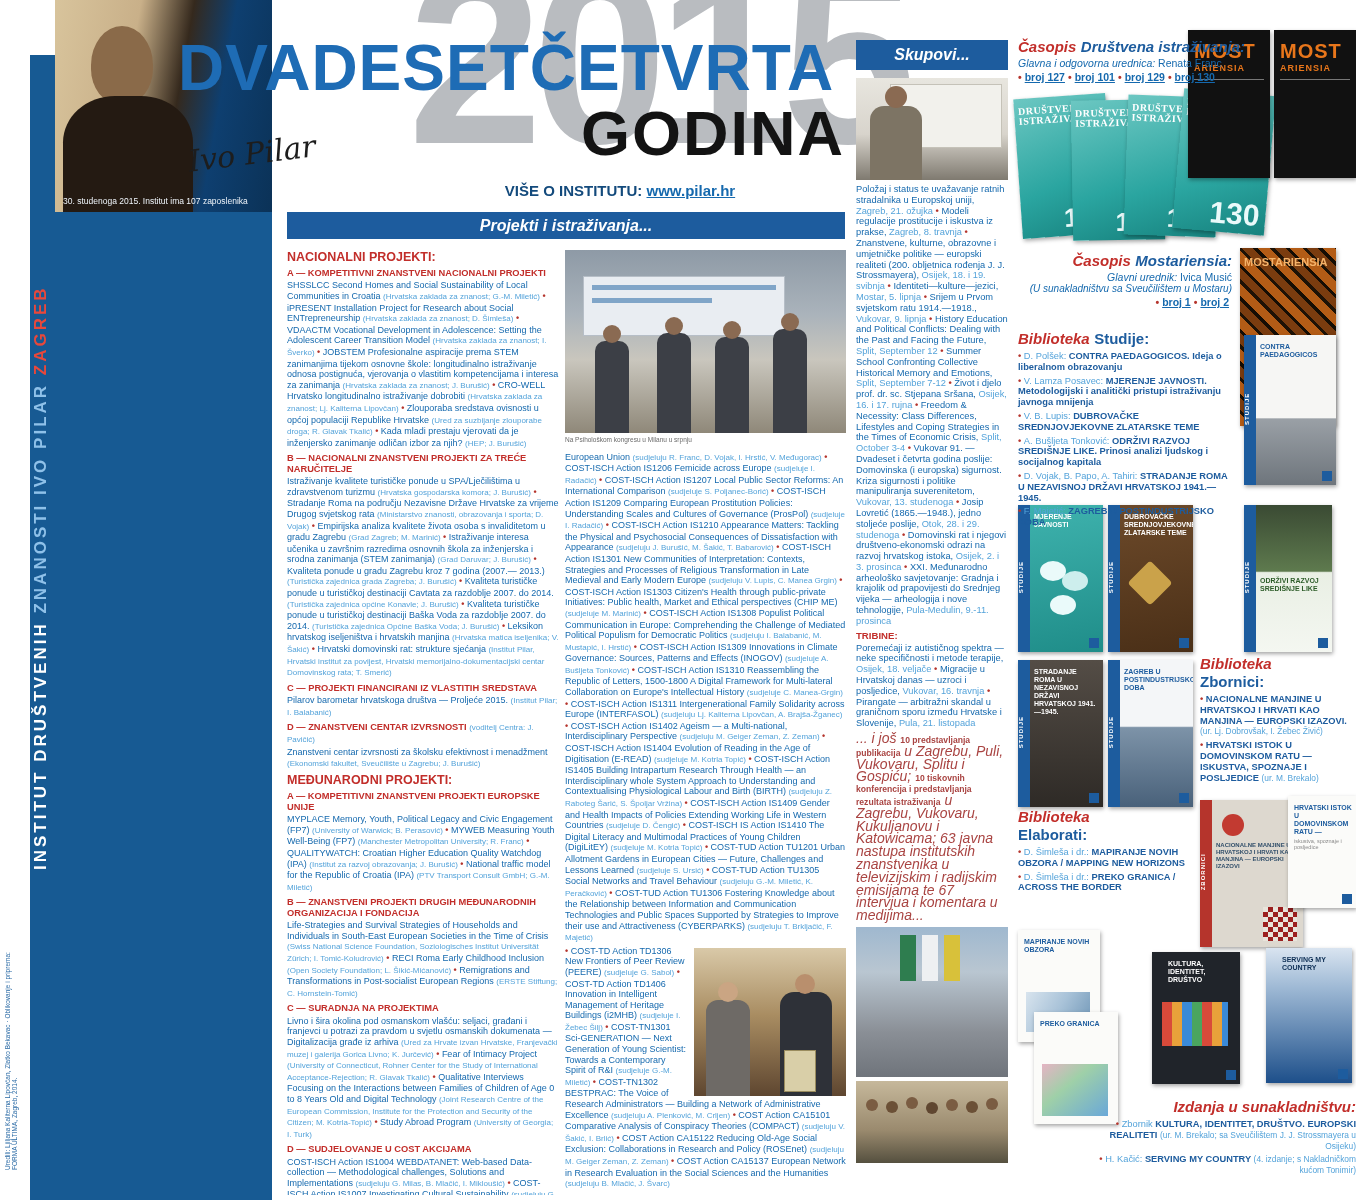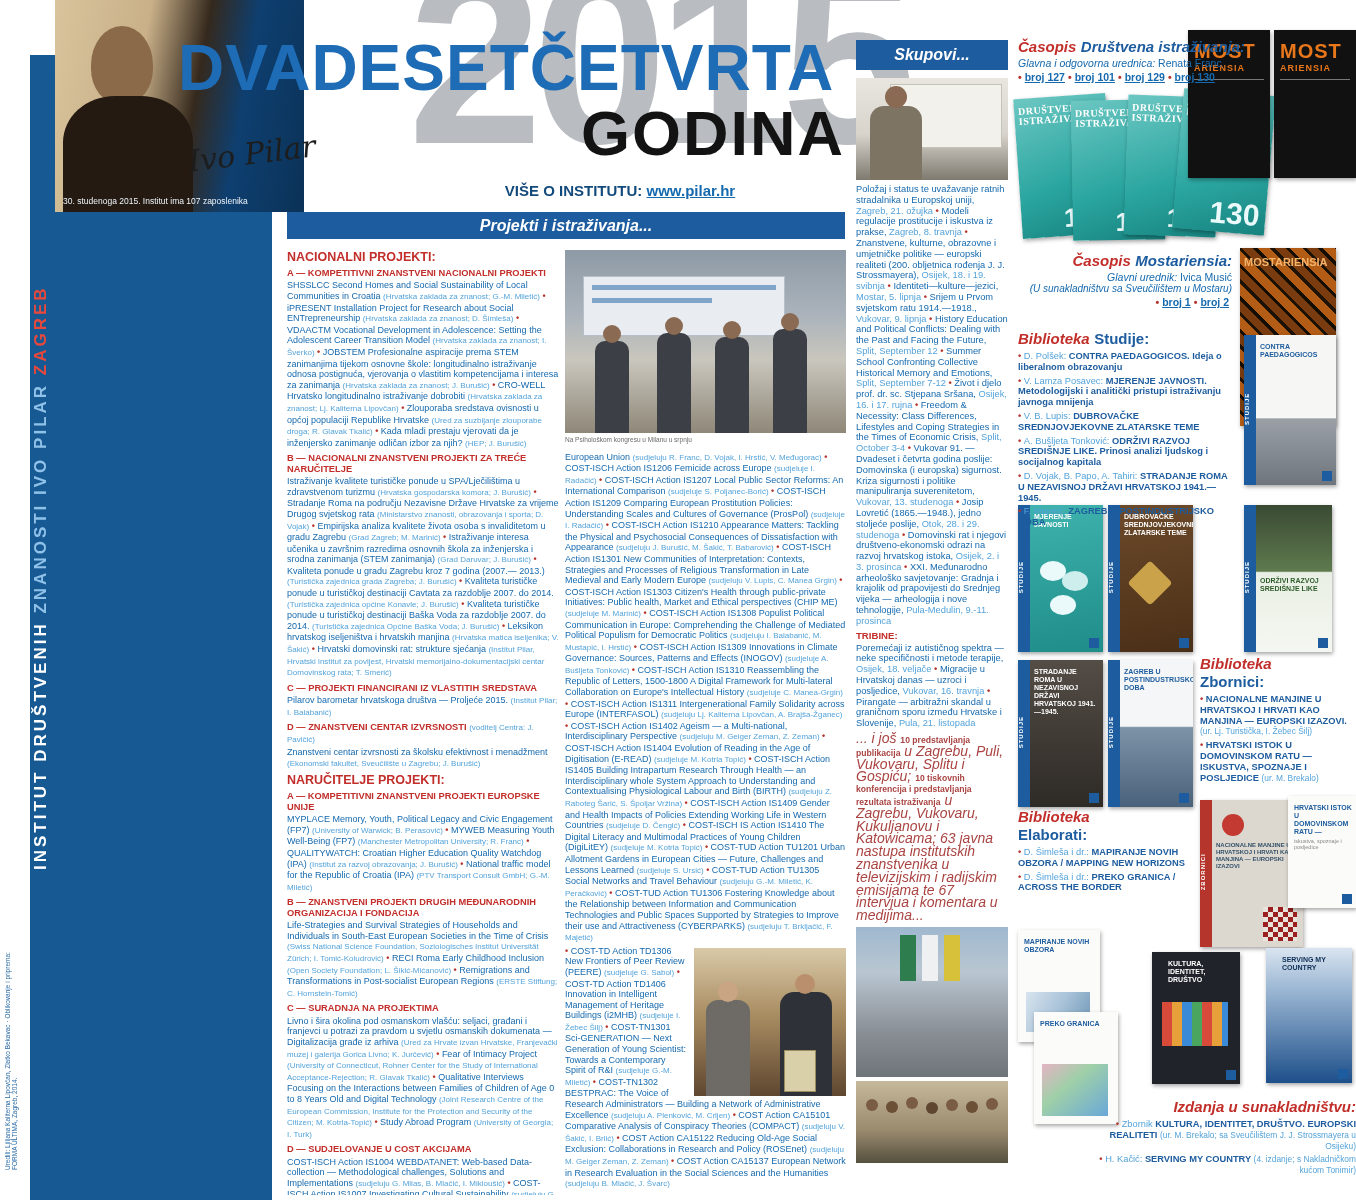--- a/index.html
+++ b/index.html
@@ -17,21 +17,21 @@
   .moreinfo a{color:#1569ae;text-decoration:underline;}
   .signature{position:absolute;left:188px;top:136px;z-index:4;font-family:"DejaVu Serif",serif;
              font-style:italic;font-size:30px;color:#1d1d1d;transform:rotate(-7deg);}
   
   .sidebar{position:absolute;left:30px;top:55px;width:242px;height:1145px;background:#175a93;z-index:2;}
   .v-title{position:absolute;left:31px;top:60px;height:810px;z-index:5;writing-mode:vertical-rl;
            transform:rotate(180deg);font-weight:bold;font-size:17px;letter-spacing:3px;white-space:nowrap;}
   .v-credits{position:absolute;left:4px;top:930px;height:240px;writing-mode:vertical-rl;
              transform:rotate(180deg);font-size:6.5px;color:#2a6aa5;z-index:5;}
   .portrait{position:absolute;left:55px;top:0;width:217px;height:212px;z-index:2;
-            background:linear-gradient(100deg,#d8c49c 0%,#c9b089 34%,#35291d 55%,#0e3f70 72%,#0b3257 100%);padding-left:32px;}
+            background:linear-gradient(100deg,#d8c49c 0%,#c9b089 34%,#35291d 55%,#0e3f70 72%,#0b3257 100%);}
   .p-head{position:absolute;left:36px;top:26px;width:62px;height:78px;border-radius:50% 50% 45% 45%;
           background:#8a6a49;}
   .p-body{position:absolute;left:8px;top:96px;width:130px;height:116px;border-radius:40% 40% 0 0;
           background:#241a12;}
   .p-caption{position:absolute;left:8px;bottom:6px;width:200px;font-size:8.5px;color:#eef4fa;}
   .side-content{position:absolute;left:33px;top:160px;width:200px;color:#fff;}
   .blk-sh{color:#f8ec4e;font-style:italic;font-weight:bold;font-size:12.5px;margin:3px 0 1px;}
   .blk-sn{font-size:12px;line-height:14px;color:#fff;}
   .blk-sn .rn-sub{font-size:9.5px;color:#cfe2f3;}
   .blk-sth{font-size:7.5px;font-style:italic;color:#9fc4e8;line-height:8.6px;margin:1px 0 3px;}
@@ -273,21 +273,21 @@
     <div>
         <div class="blk-h1"><span class="rn-t">NACIONALNI PROJEKTI:</span></div>
         <div class="blk-sub"><span class="rn-t">A — KOMPETITIVNI ZNANSTVENI NACIONALNI PROJEKTI</span></div>
         <div class="blk-p"><span class="rn-b">SHSSLCC Second Homes and Social Sustainability of Local Communities in Croatia </span><span class="rn-s">(Hrvatska zaklada za znanost; G.-M. Miletić)</span><span class="rn-d"> • </span><span class="rn-b">iPRESENT Installation Project for Research about Social ENTrepreneurship </span><span class="rn-s">(Hrvatska zaklada za znanost; D. Šimleša)</span><span class="rn-d"> • </span><span class="rn-b">VDAACTM Vocational Development in Adolescence: Setting the Adolescent Career Transition Model </span><span class="rn-s">(Hrvatska zaklada za znanost; I. Šverko)</span><span class="rn-d"> • </span><span class="rn-b">JOBSTEM Profesionalne aspiracije prema STEM zanimanjima tijekom osnovne škole: longitudinalno istraživanje odnosa postignuća, vjerovanja o vlastitim kompetencijama i interesa za zanimanja </span><span class="rn-s">(Hrvatska zaklada za znanost; J. Burušić)</span><span class="rn-d"> • </span><span class="rn-b">CRO-WELL Hrvatsko longitudinalno istraživanje dobrobiti </span><span class="rn-s">(Hrvatska zaklada za znanost; Lj. Kaliterna Lipovčan)</span><span class="rn-d"> • </span><span class="rn-b">Zlouporaba sredstava ovisnosti u općoj populaciji Republike Hrvatske </span><span class="rn-s">(Ured za suzbijanje zlouporabe droga; R. Glavak Tkalić)</span><span class="rn-d"> • </span><span class="rn-b">Kada mladi prestaju vjerovati da je inženjersko zanimanje odličan izbor za njih? </span><span class="rn-s">(HEP; J. Burušić)</span></div>
         <div class="blk-sub"><span class="rn-t">B — NACIONALNI ZNANSTVENI PROJEKTI ZA TREĆE NARUČITELJE</span></div>
         <div class="blk-p"><span class="rn-b">Istraživanje kvalitete turističke ponude u SPA/Lječilištima u zdravstvenom turizmu </span><span class="rn-s">(Hrvatska gospodarska komora; J. Burušić)</span><span class="rn-d"> • </span><span class="rn-b">Stradanje Roma na području Nezavisne Države Hrvatske za vrijeme Drugog svjetskog rata </span><span class="rn-s">(Ministarstvo znanosti, obrazovanja i sporta; D. Vojak)</span><span class="rn-d"> • </span><span class="rn-b">Empirijska analiza kvalitete života osoba s invaliditetom u gradu Zagrebu </span><span class="rn-s">(Grad Zagreb; M. Marinić)</span><span class="rn-d"> • </span><span class="rn-b">Istraživanje interesa učenika u završnim razredima osnovnih škola za inženjerska i srodna zanimanja (STEM zanimanja) </span><span class="rn-s">(Grad Daruvar; J. Burušić)</span><span class="rn-d"> • </span><span class="rn-b">Kvaliteta ponude u gradu Zagrebu kroz 7 godina (2007.— 2013.) </span><span class="rn-s">(Turistička zajednica grada Zagreba; J. Burušić)</span><span class="rn-d"> • </span><span class="rn-b">Kvaliteta turističke ponude u turističkoj destinaciji Cavtata za razdoblje 2007. do 2014. </span><span class="rn-s">(Turistička zajednica općine Konavle; J. Burušić)</span><span class="rn-d"> • </span><span class="rn-b">Kvaliteta turističke ponude u turističkoj destinaciji Baška Voda za razdoblje 2007. do 2014. </span><span class="rn-s">(Turistička zajednica Općine Baška Voda; J. Burušić)</span><span class="rn-d"> • </span><span class="rn-b">Leksikon hrvatskog iseljeništva i hrvatskih manjina </span><span class="rn-s">(Hrvatska matica iseljenika; V. Šakić)</span><span class="rn-d"> • </span><span class="rn-b">Hrvatski domovinski rat: strukture sjećanja </span><span class="rn-s">(Institut Pilar, Hrvatski institut za povijest, Hrvatski memorijalno-dokumentacijski centar Domovinskog rata; T. Smerić)</span></div>
         <div class="blk-sub"><span class="rn-t">C — PROJEKTI FINANCIRANI IZ VLASTITIH SREDSTAVA</span></div>
         <div class="blk-p"><span class="rn-b">Pilarov barometar hrvatskoga društva — Proljeće 2015. </span><span class="rn-s">(Institut Pilar; I. Balabanić)</span></div>
         <div class="blk-sub"><span class="rn-t">D — ZNANSTVENI CENTAR IZVRSNOSTI </span><span class="rn-s">(voditelj Centra: J. Pavičić)</span></div>
         <div class="blk-p"><span class="rn-b">Znanstveni centar izvrsnosti za školsku efektivnost i menadžment </span><span class="rn-s">(Ekonomski fakultet, Sveučilište u Zagrebu; J. Burušić)</span></div>
-        <div class="blk-h1"><span class="rn-t">NARUČITELJE PROJEKTI:</span></div>
+        <div class="blk-h1"><span class="rn-t">MEĐUNARODNI PROJEKTI:</span></div>
         <div class="blk-sub"><span class="rn-t">A — KOMPETITIVNI ZNANSTVENI PROJEKTI EUROPSKE UNIJE</span></div>
         <div class="blk-p"><span class="rn-b">MYPLACE Memory, Youth, Political Legacy and Civic Engagement (FP7) </span><span class="rn-s">(University of Warwick; B. Perasović)</span><span class="rn-d"> • </span><span class="rn-b">MYWEB Measuring Youth Well-Being (FP7) </span><span class="rn-s">(Manchester Metropolitan University; R. Franc)</span><span class="rn-d"> • </span><span class="rn-b">QUALITYWATCH: Croatian Higher Education Quality Watchdog (IPA) </span><span class="rn-s">(Institut za razvoj obrazovanja; J. Burušić)</span><span class="rn-d"> • </span><span class="rn-b">National traffic model for the Republic of Croatia (IPA) </span><span class="rn-s">(PTV Transport Consult GmbH; G.-M. Miletić)</span></div>
         <div class="blk-sub"><span class="rn-t">B — ZNANSTVENI PROJEKTI DRUGIH MEĐUNARODNIH ORGANIZACIJA I FONDACIJA</span></div>
         <div class="blk-p"><span class="rn-b">Life-Strategies and Survival Strategies of Households and Individuals in South-East European Societies in the Time of Crisis </span><span class="rn-s">(Swiss National Science Foundation, Soziologisches Institut Universität Zürich; I. Tomić-Koludrović)</span><span class="rn-d"> • </span><span class="rn-b">RECI Roma Early Childhood Inclusion </span><span class="rn-s">(Open Society Foundation; L. Šikić-Mićanović)</span><span class="rn-d"> • </span><span class="rn-b">Remigrations and Transformations in Post-socialist European Regions </span><span class="rn-s">(ERSTE Stiftung; C. Hornstein-Tomić)</span></div>
         <div class="blk-sub"><span class="rn-t">C — SURADNJA NA PROJEKTIMA</span></div>
         <div class="blk-p"><span class="rn-b">Livno i šira okolina pod osmanskom vlašću: seljaci, građani i franjevci u potrazi za pravdom u svjetlu osmanskih dokumenata — Digitalizacija građe iz arhiva </span><span class="rn-s">(Ured za Hrvate izvan Hrvatske, Franjevački muzej i galerija Gorica Livno; K. Jurčević)</span><span class="rn-d"> • </span><span class="rn-b">Fear of Intimacy Project </span><span class="rn-s">(University of Connecticut, Rohner Center for the Study of International Acceptance-Rejection; R. Glavak Tkalić)</span><span class="rn-d"> • </span><span class="rn-b">Qualitative Interviews Focusing on the Interactions between Families of Children of Age 0 to 8 Years Old and Digital Technology </span><span class="rn-s">(Joint Research Centre of the European Commission, Institute for the Protection and Security of the Citizen; M. Kotrla-Topić)</span><span class="rn-d"> • </span><span class="rn-b">Study Abroad Program </span><span class="rn-s">(University of Georgia; I. Turk)</span></div>
         <div class="blk-sub"><span class="rn-t">D — SUDJELOVANJE U COST AKCIJAMA</span></div>
         <div class="blk-p"><span class="rn-b">COST-ISCH Action IS1004 WEBDATANET: Web-based Data-collection — Methodological challenges, Solutions and Implementations </span><span class="rn-s">(sudjeluju G. Milas, B. Mlačić, I. Mikloušić)</span><span class="rn-d"> • </span><span class="rn-b">COST-ISCH Action IS1007 Investigating Cultural Sustainability </span><span class="rn-s">(sudjeluju G. M. Miletić, S. Ursić)</span></div>
       </div>
   </div>
@@ -450,21 +450,21 @@
     <div class="ttl">ZAGREB U POSTINDUSTRIJSKO DOBA</div>
     <div class="plogo"></div>
   </div>
 
   <div class="rc" style="left:1200px;top:655px;width:156px">
     <div class="bib-head">
       <span class="w1">Biblioteka</span><br>
       <span class="w2">Zbornici:</span>
     </div>
     <div>
-        <div class="book-item"><span class="bk-dot">• </span><span class="bk-t">NACIONALNE MANJINE U HRVATSKOJ I HRVATI KAO MANJINA — EUROPSKI IZAZOVI. </span><span class="bk-s">(ur. Lj. Turistička, I. Žebec Šilj)</span></div>
+        <div class="book-item"><span class="bk-dot">• </span><span class="bk-t">NACIONALNE MANJINE U HRVATSKOJ I HRVATI KAO MANJINA — EUROPSKI IZAZOVI. </span><span class="bk-s">(ur. Lj. Dobrovšak, I. Žebec Živić)</span></div>
         <div class="book-item"><span class="bk-dot">• </span><span class="bk-t">HRVATSKI ISTOK U DOMOVINSKOM RATU — ISKUSTVA, SPOZNAJE I POSLJEDICE </span><span class="bk-s">(ur. M. Brekalo)</span></div>
       </div>
   </div>
   <div class="cover cv-nacman" style="left:1200px;top:800px">
     <div class="spine">
         <span>ZBORNICI</span>
       </div>
     <div class="circ"></div>
     <div class="ttl" style="font-size:6px;font-weight:bold;line-height:7px;padding:42px 4px 0 16px">NACIONALNE MANJINE U HRVATSKOJ I HRVATI KAO MANJINA — EUROPSKI IZAZOVI</div>
     <div class="chk"></div>

